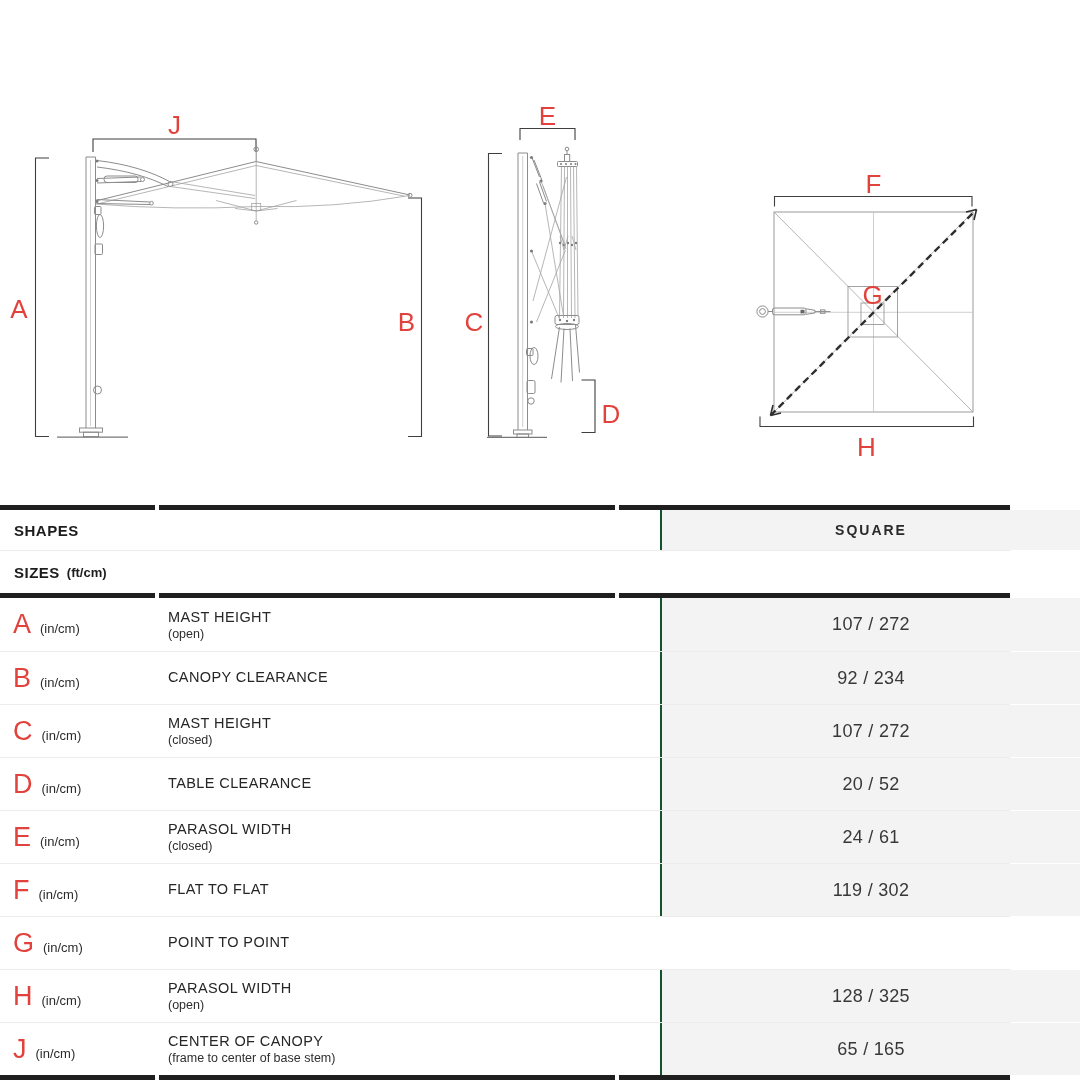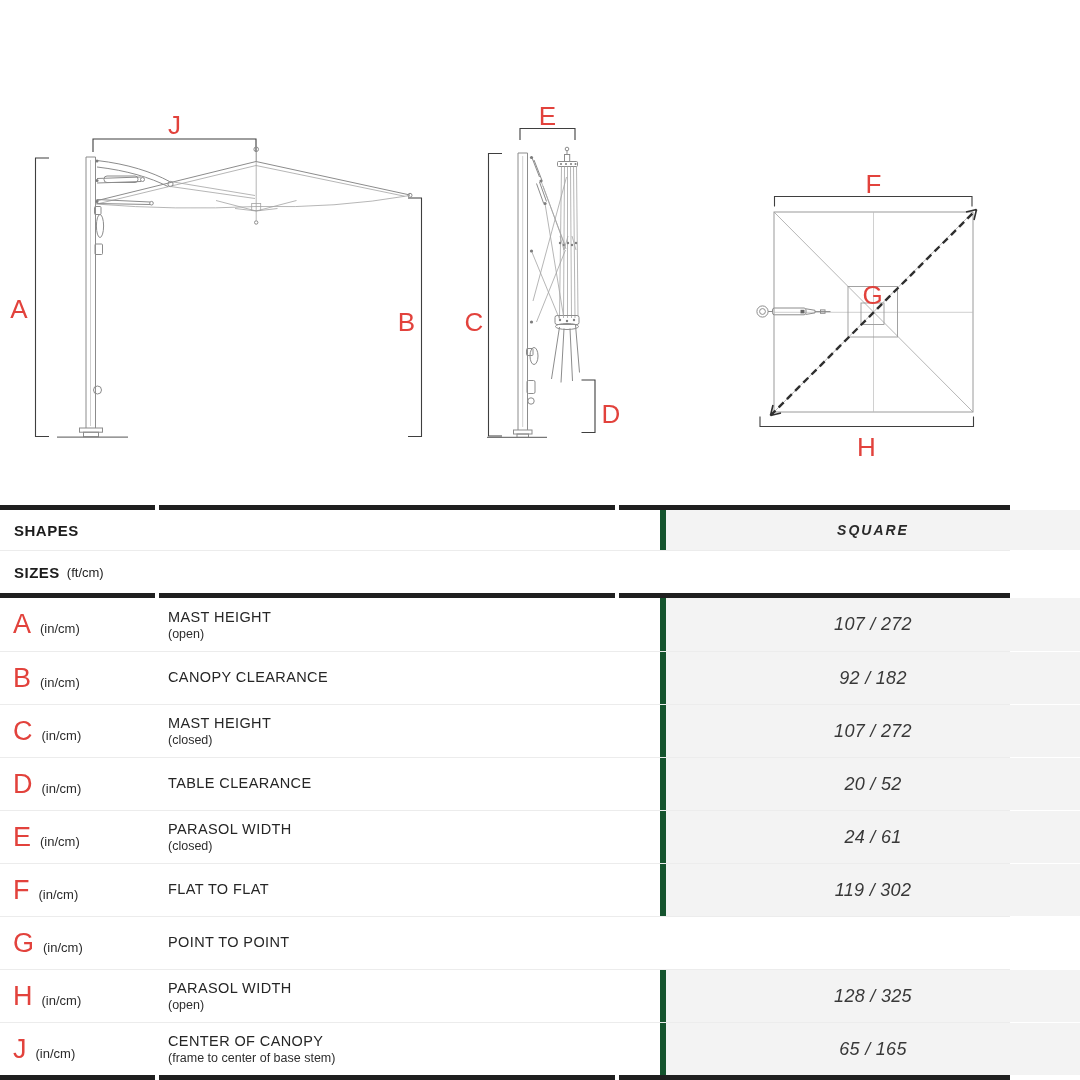--- a/index.html
+++ b/index.html
@@ -17,22 +17,22 @@
   .rule{display:flex;height:5px;}
   .rule i{display:block;height:5px;background:#1f1f1f;}
   .rule .s1{width:166px;margin-right:4px;}
   .rule .s2{width:488px;margin-right:4px;}
   .rule .s3{width:418px;}
   .hrow{display:grid;grid-template-columns:660px 420px;box-sizing:border-box;}
   .hrow.shapes{height:41px;border-bottom:1px solid #ececec;}
   .hrow.sizes{height:42px;}
   .hlab{display:flex;align-items:center;padding-left:14px;gap:7px;}
   .hlab .big{font-size:15px;font-weight:bold;letter-spacing:.5px;color:#1c1c1c;}
-  .hlab .small{font-size:13px;font-weight:normal;color:#1c1c1c;}
-  .vcell{background:#f3f3f3;border-left:6px solid #14532d;display:flex;align-items:center;justify-content:center;box-sizing:border-box;font-style:italic;}
+  .hlab .small{font-size:13px;font-weight:bold;color:#1c1c1c;}
+  .vcell{background:#f3f3f3;border-left:2px solid #14532d;display:flex;align-items:center;justify-content:center;box-sizing:border-box;}
   .hrow .vcell.sq{font-size:14px;font-weight:bold;letter-spacing:2px;color:#2a2a2a;}
   .hrow .vcell.sz{font-size:15px;color:#2f2f2f;letter-spacing:.4px;}
   .drow{display:grid;grid-template-columns:168px 492px 420px;height:53px;box-sizing:border-box;}
   .drow + .drow{border-top:1px solid #ececec;}
   .cell-letter{display:grid;align-content:center;padding-left:13px;}
   .lwrap{display:flex;align-items:baseline;gap:9px;}
   .letter{font-size:27px;line-height:1;color:#e2423c;}
   .unit{font-size:13px;color:#2b2b2b;}
   .cell-desc{display:flex;flex-direction:column;justify-content:center;}
   .dname{font-size:14.5px;letter-spacing:.4px;color:#262626;}
@@ -223,21 +223,21 @@
       <div class="cell-letter">
           <div class="lwrap">
         <span class="letter">B</span>
         <span class="unit">(in/cm)</span>
           </div>
         </div>
       <div class="cell-desc">
         <div class="dname">CANOPY CLEARANCE</div>
         <div class="dsub"></div>
         </div>
-      <div class="vcell cell-val">92 / 182</div>
+      <div class="vcell cell-val">92 / 234</div>
     </div>
 
     <div class="drow">
       <div class="cell-letter">
           <div class="lwrap">
         <span class="letter">C</span>
         <span class="unit">(in/cm)</span>
           </div>
         </div>
       <div class="cell-desc">

